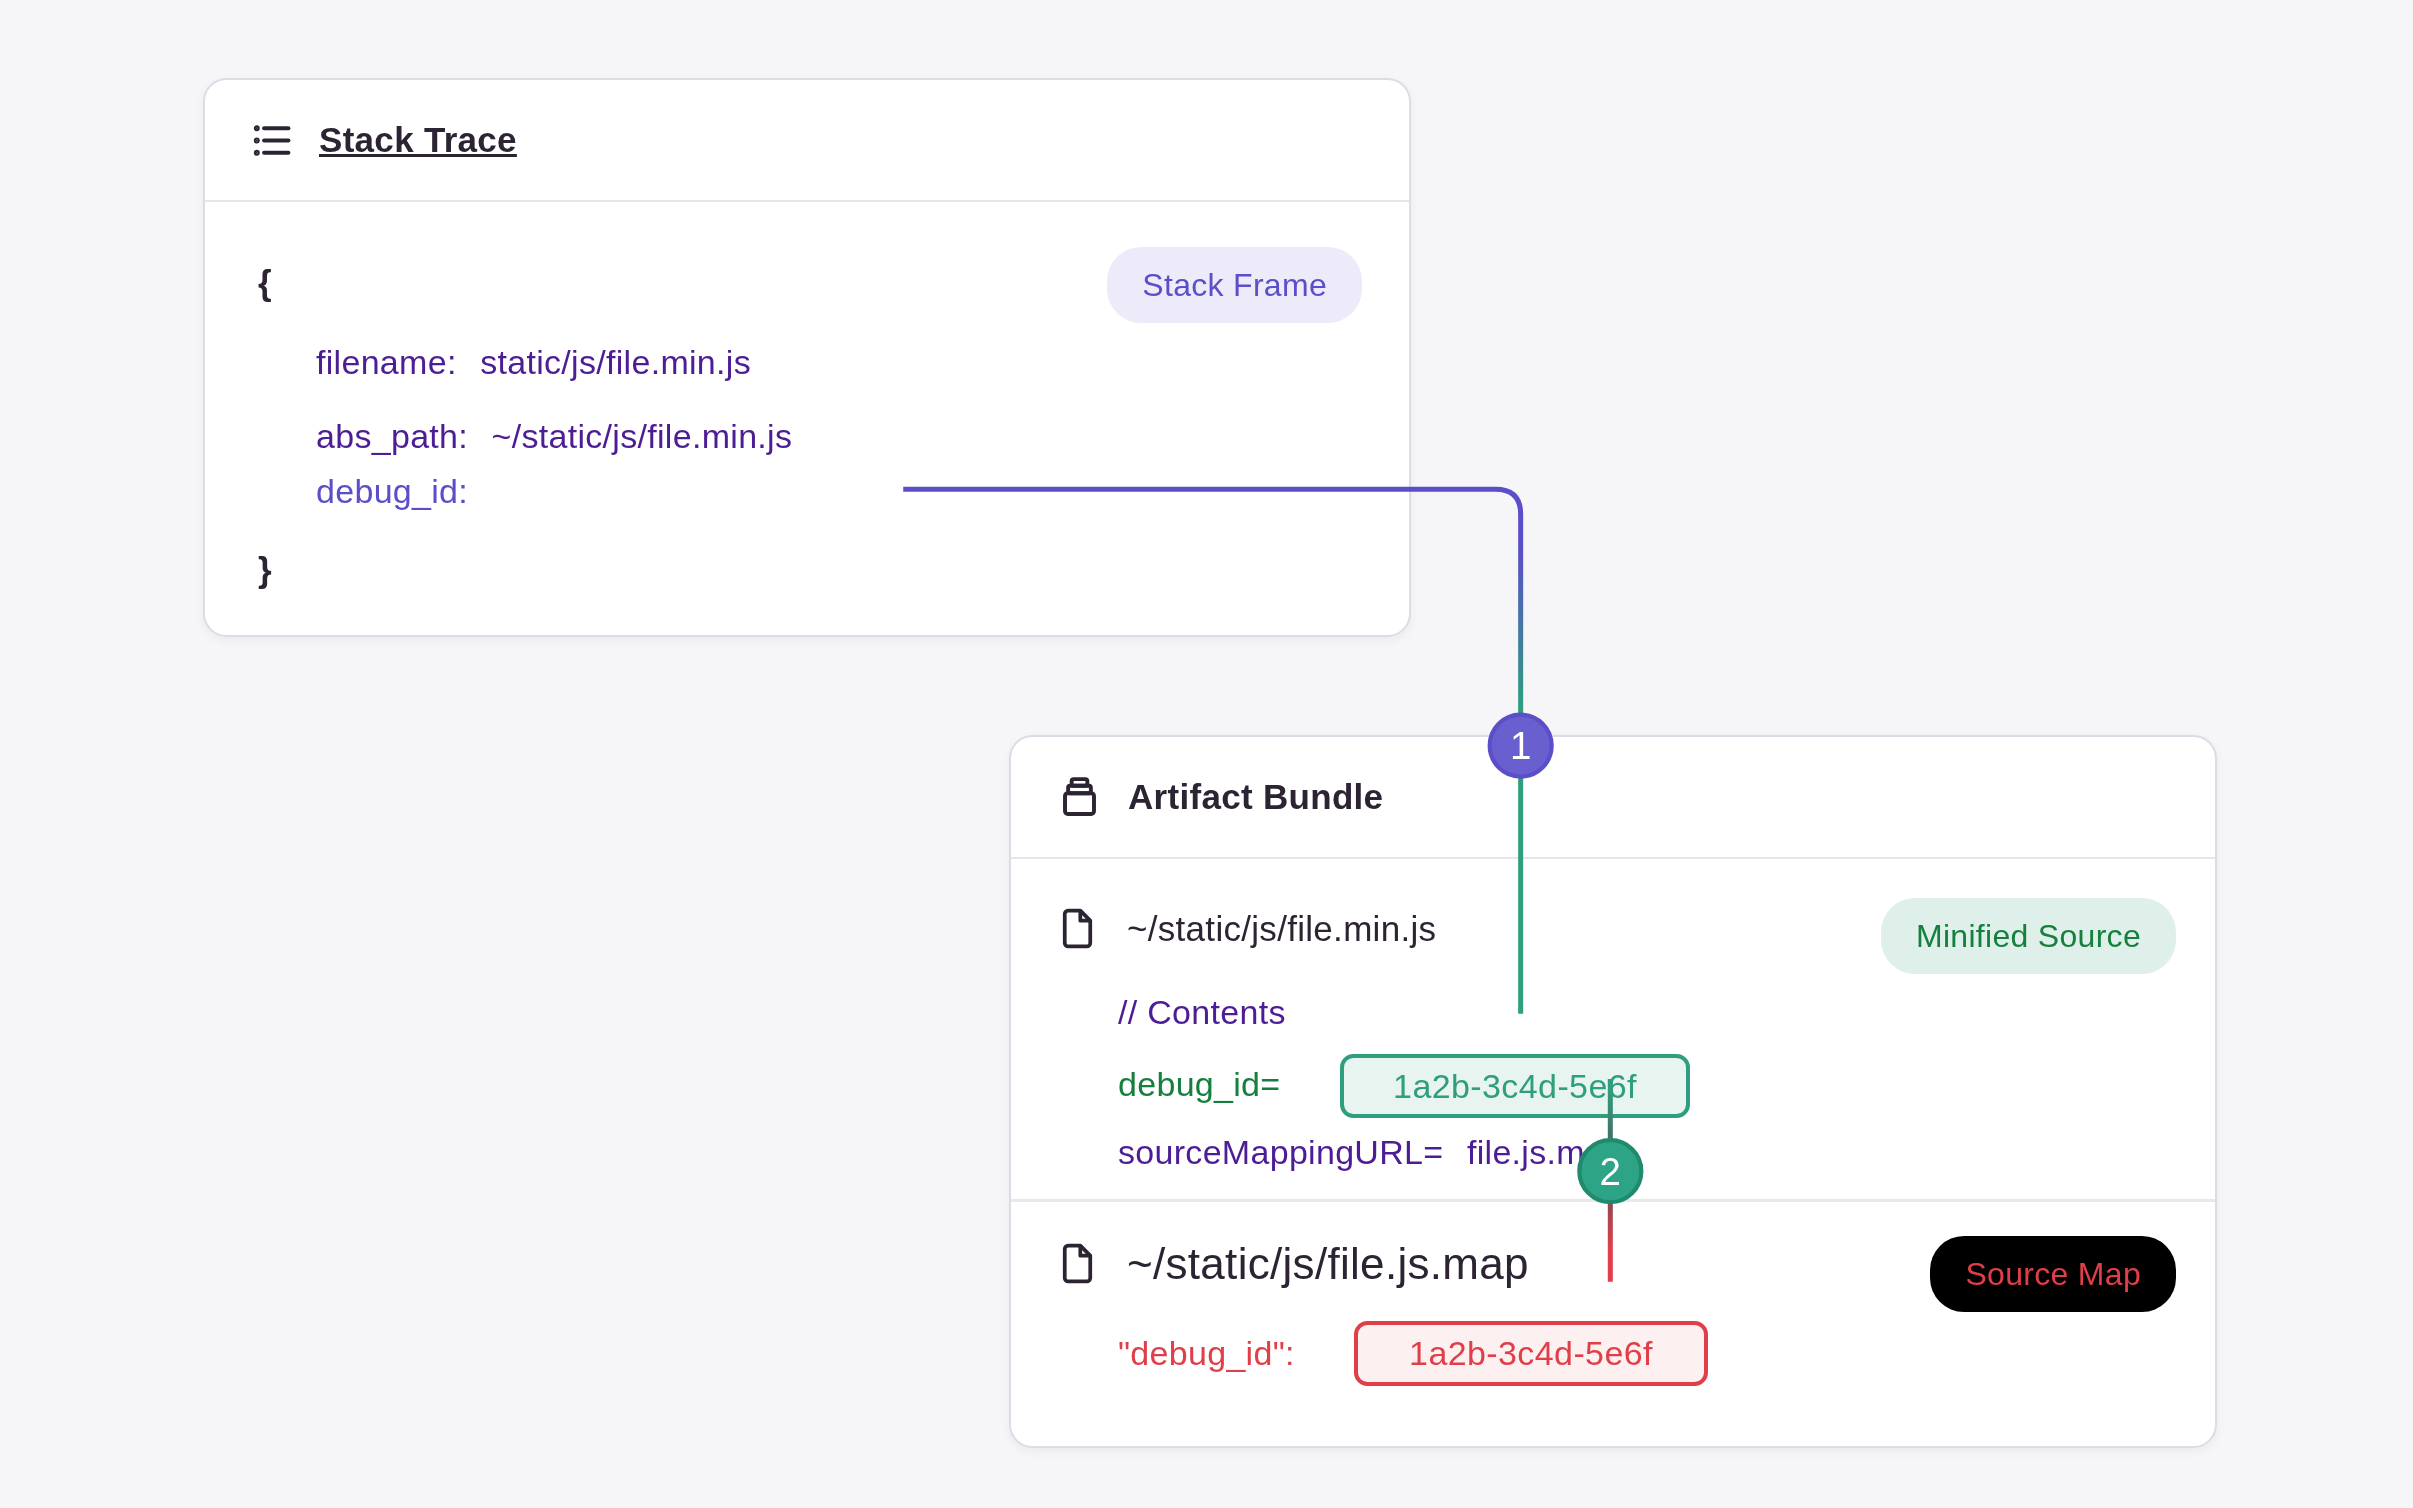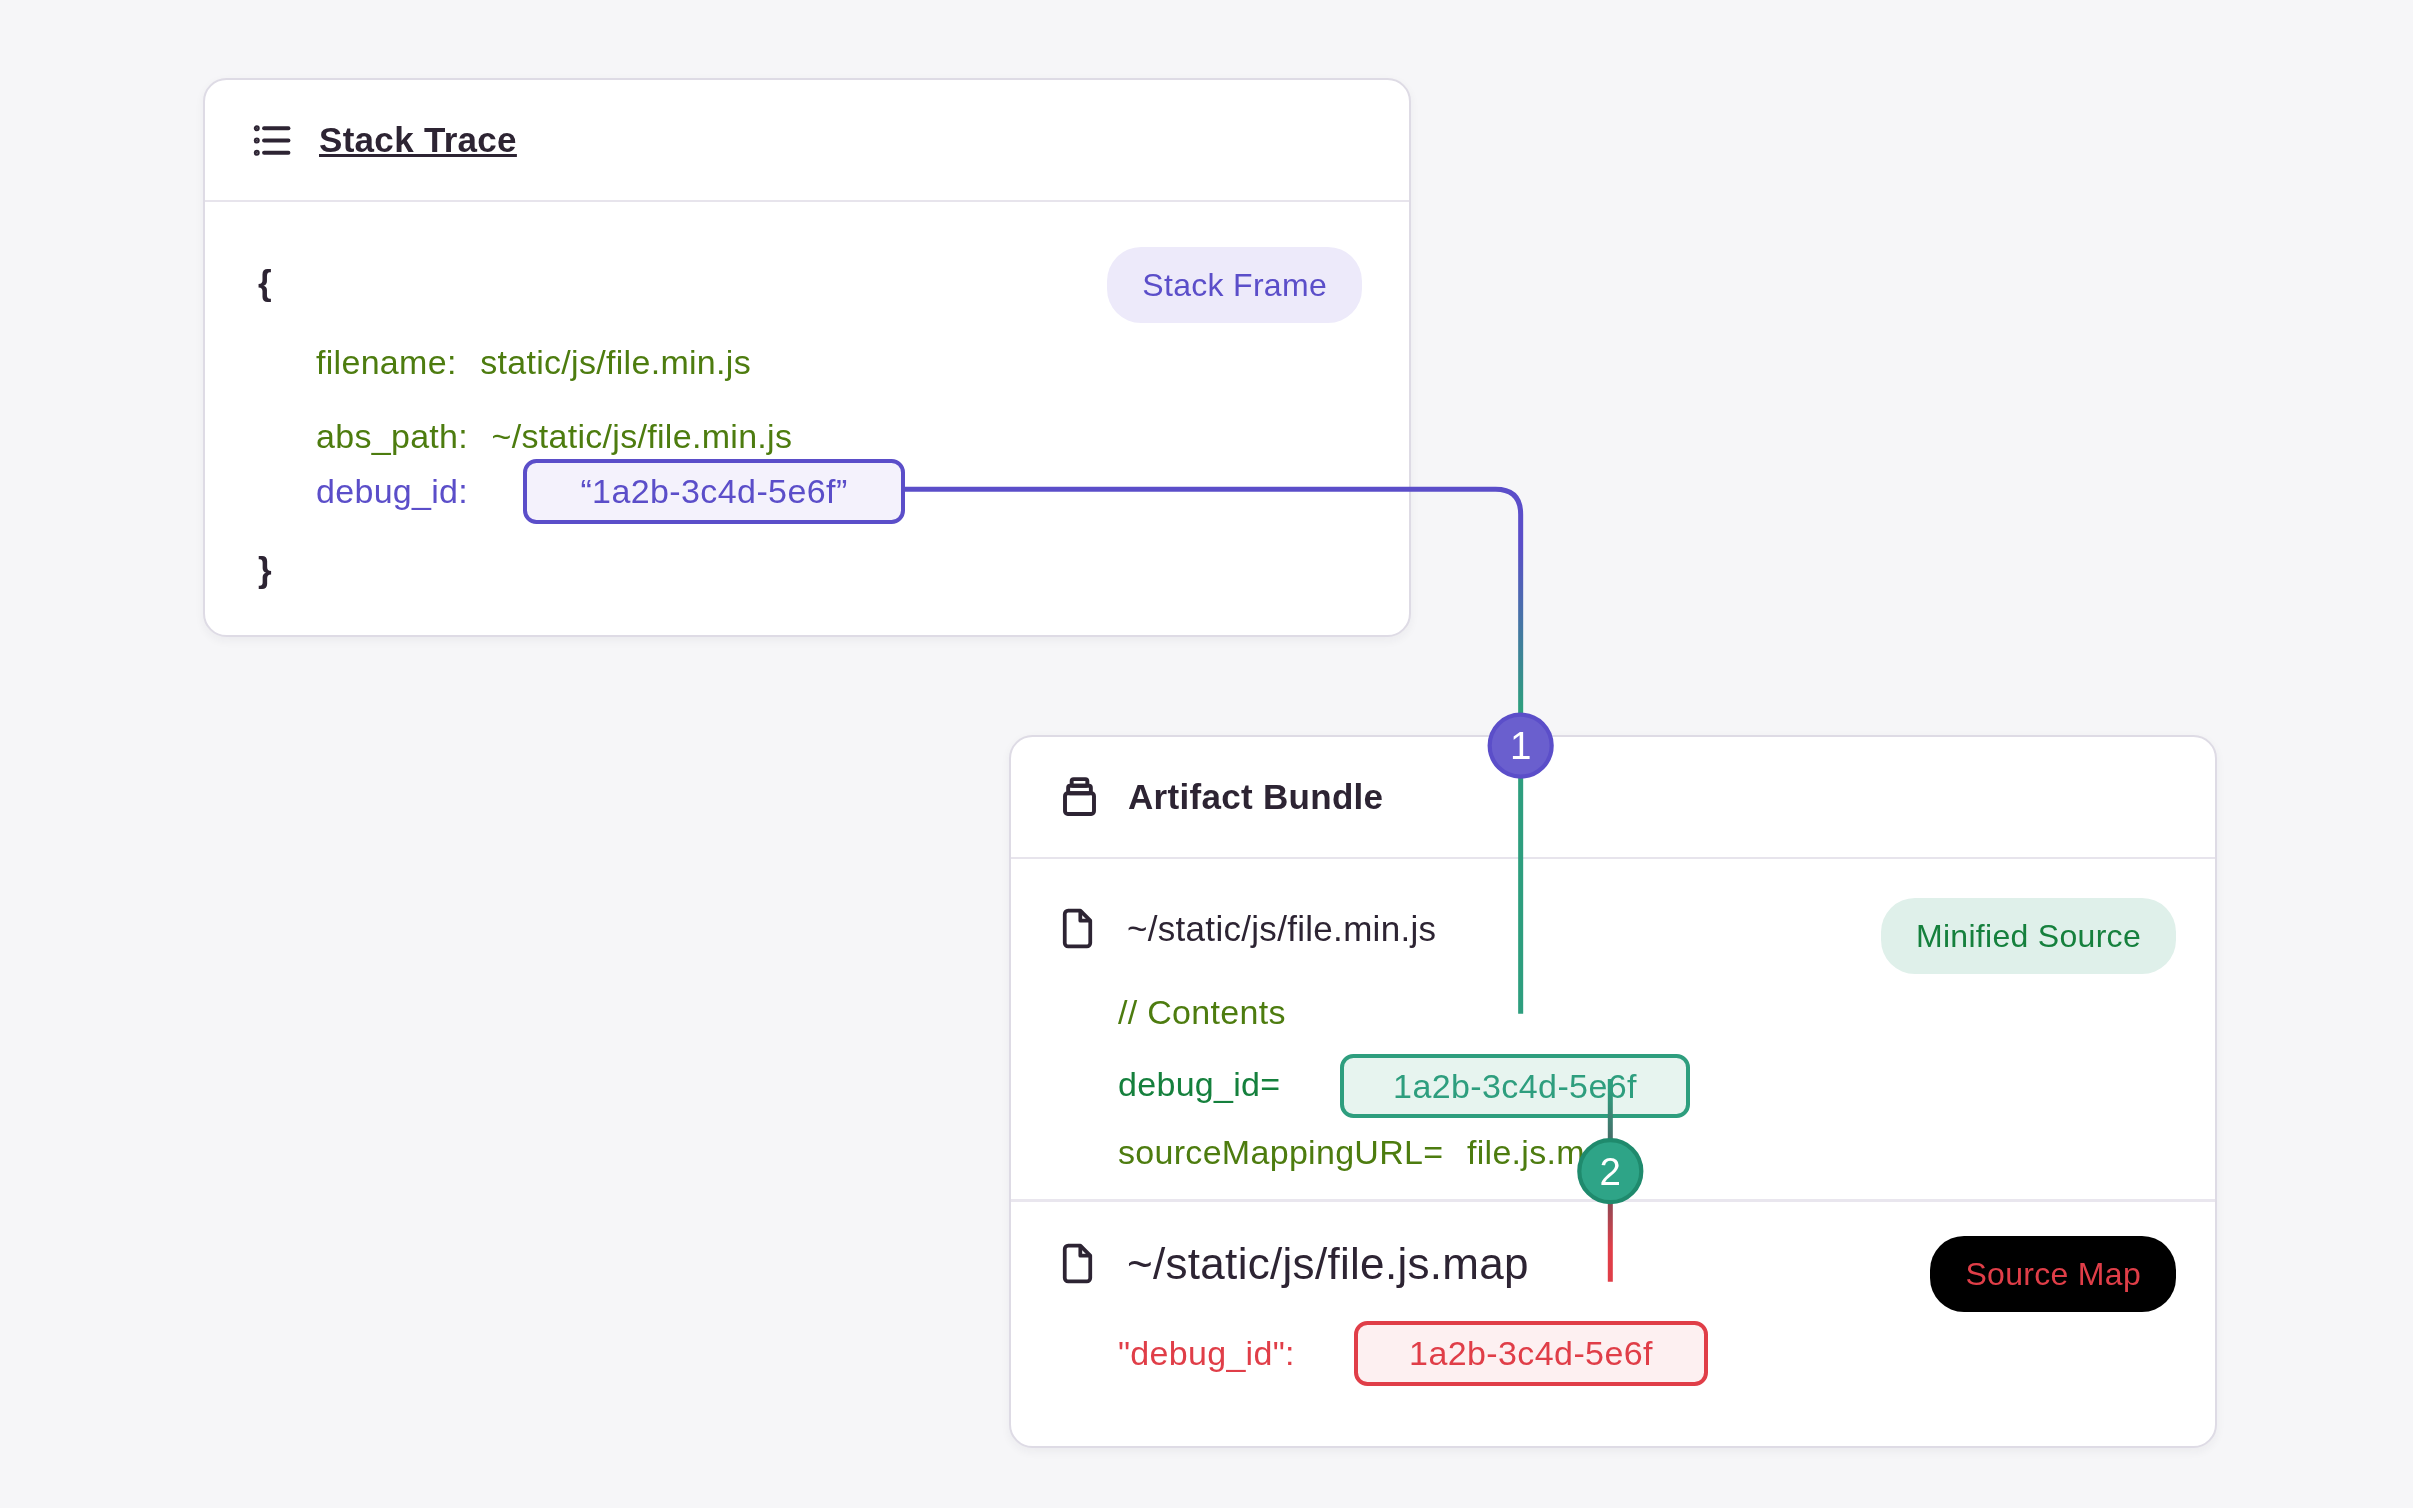--- a/index.html
+++ b/index.html
@@ -31,21 +31,21 @@
     letter-spacing: 0.3px;
   }
   .hdr-icon { display: inline-flex; }
   .code-line {
     position: absolute;
     height: 49px;
     display: flex; align-items: center;
     font-size: 34px; font-weight: 500; letter-spacing: 0.3px;
     white-space: pre;
   }
-  .muted { color: #4d7c0f; }
+  .muted { color: #4c1d95; }
   .gap { display: inline-block; width: 23.5px; }
   .brace { font-size: 35px; font-weight: 600; color: #2D2433; }
   .pill {
     position: absolute;
     height: 76px;
     display: flex; align-items: center;
     padding: 0 35px;
     border-radius: 34px;
     font-size: 32px; font-weight: 400; letter-spacing: 0.3px;
     box-sizing: border-box;
@@ -106,21 +106,20 @@
     <span>filename:</span><span class="gap"></span><span>static/js/file.min.js</span>
   </div>
 
   <div class="code-line muted" style="left:111px; top:332px;">
     <span>abs_path:</span><span class="gap"></span><span>~/static/js/file.min.js</span>
   </div>
 
   <div class="code-line" style="left:111px; top:387px; color:#5B4EC9;">
     <span>debug_id:</span>
   </div>
-  <div class="idbox idbox-purple" style="left:318px; top:379px; width:382px; height:65px;">“1a2b-3c4d-5e6f”</div>
 
   <div class="code-line brace" style="left:53px; top:465px;">}</div>
 </div>
 
 <div class="card" style="left:1009px; top:699px; width:1208px; height:713px;margin-top:36px;">
 
   <div class="card-header">
     <span class="hdr-icon" style="margin-left:45px;">
       <svg width="47" height="47" viewBox="0 0 24 24" fill="none" stroke="#2D2433" stroke-width="2" stroke-linejoin="round">
         <rect x="8" y="2.6" width="8" height="3.4" rx="1"></rect>

